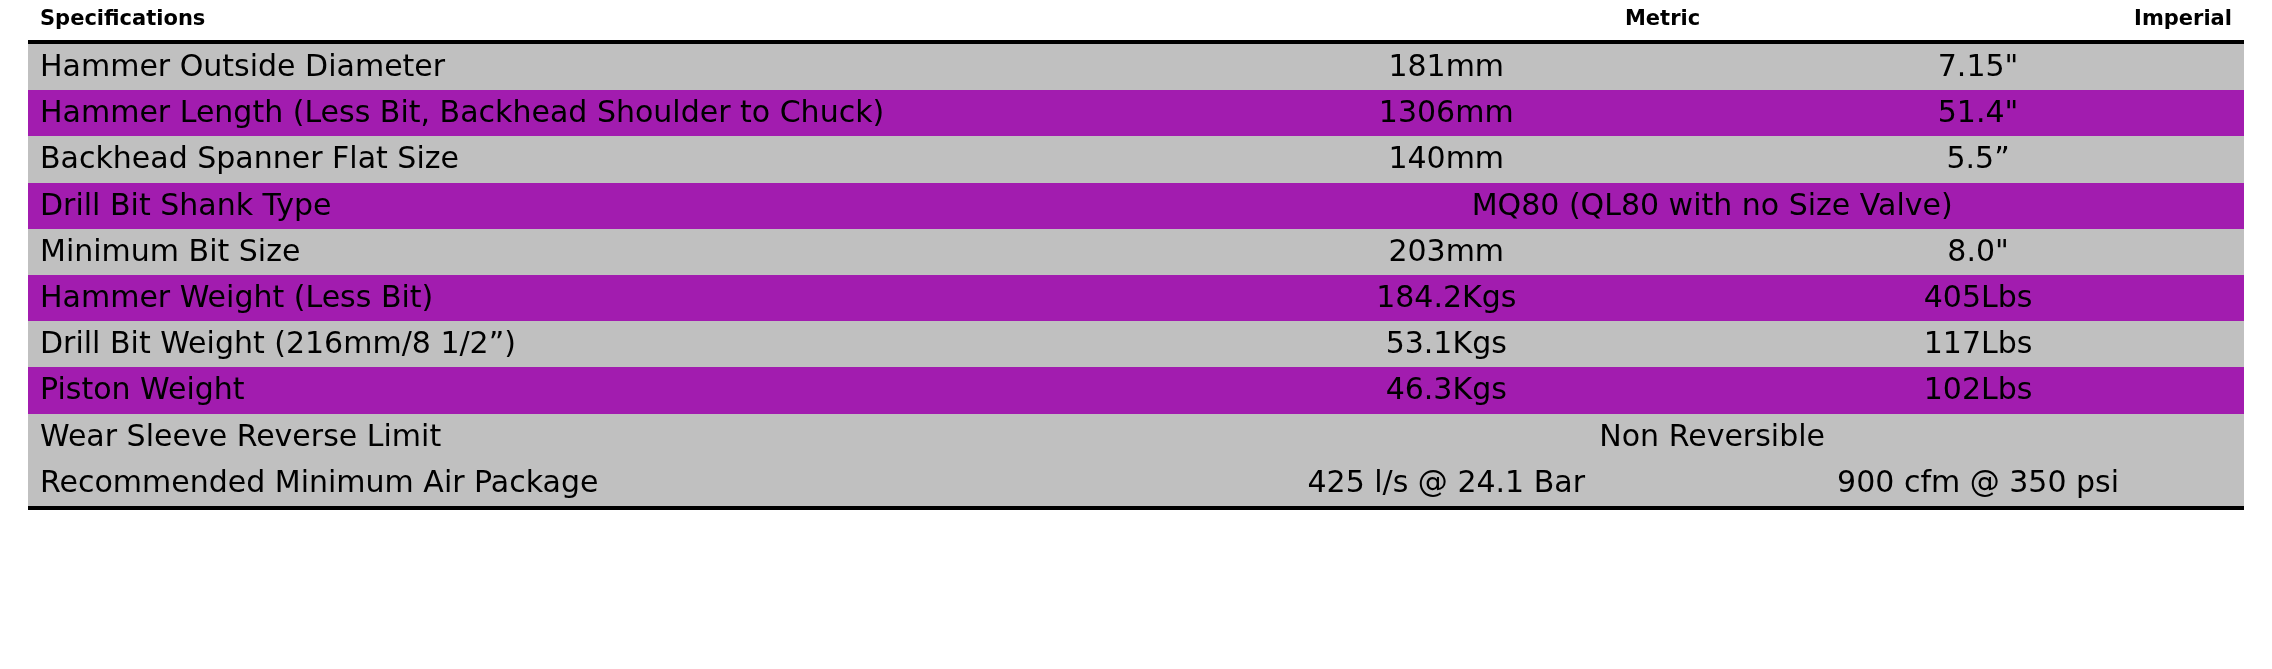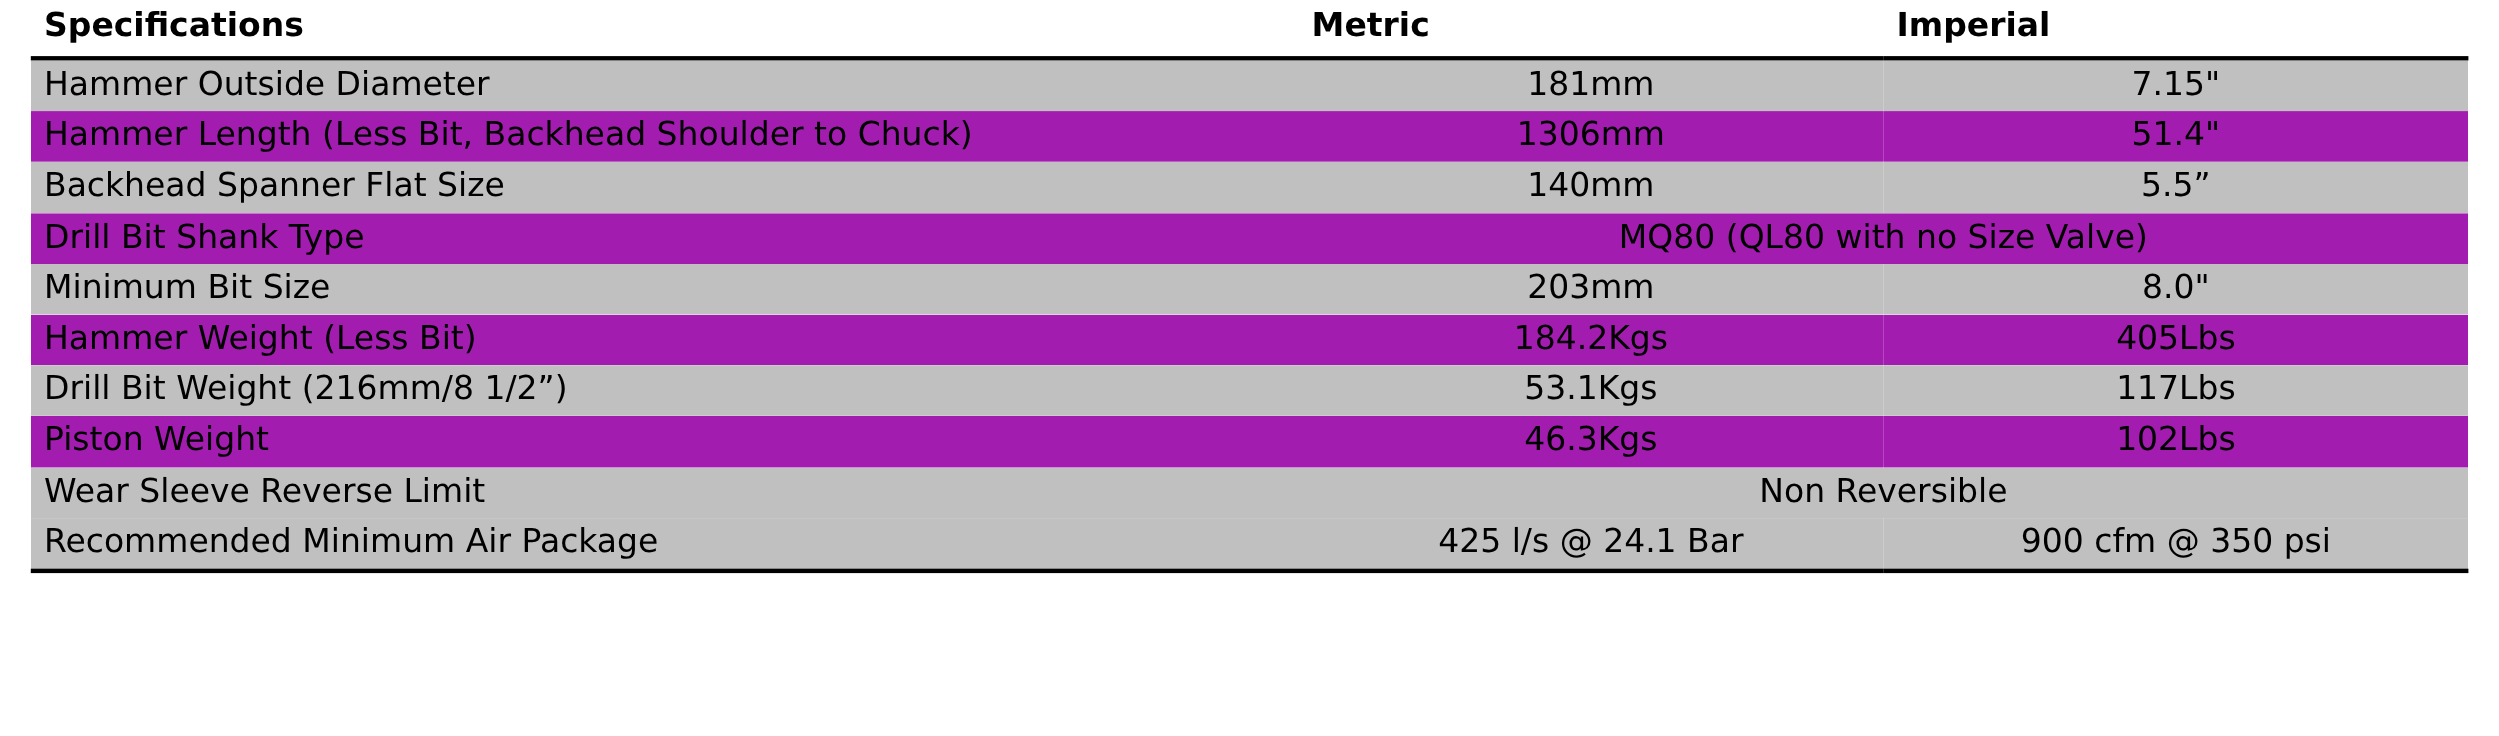--- a/index.html
+++ b/index.html
@@ -24,28 +24,28 @@
     border-collapse: collapse;
     table-layout: fixed;
     font-size: 30px;
   }
   table.spec-table col.c-spec { width: 52.0%; }
   table.spec-table col.c-metric { width: 24.0%; }
   table.spec-table col.c-imperial { width: 24.0%; }
 
   thead th {
     font-weight: bold;
-    font-size: 30px;
+    font-size: 21px;
     padding: 6px 12px 10px 12px;
     background: #ffffff;
     border-bottom: 4px solid #000000;
   }
   thead th.h-spec { text-align: left; }
   thead th.h-metric,
-  thead th.h-imperial { text-align: left; }
+  thead th.h-imperial { text-align: right; }
 
   tbody td {
     padding: 5px 12px 7px 12px;
     line-height: 1.14;
     vertical-align: middle;
     white-space: nowrap;
     overflow: hidden;
     text-overflow: ellipsis;
   }
   tbody td.t-spec { text-align: left; }

